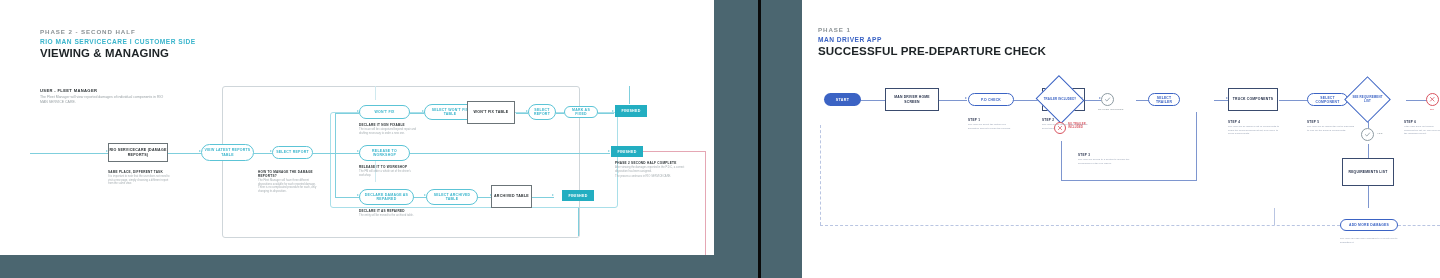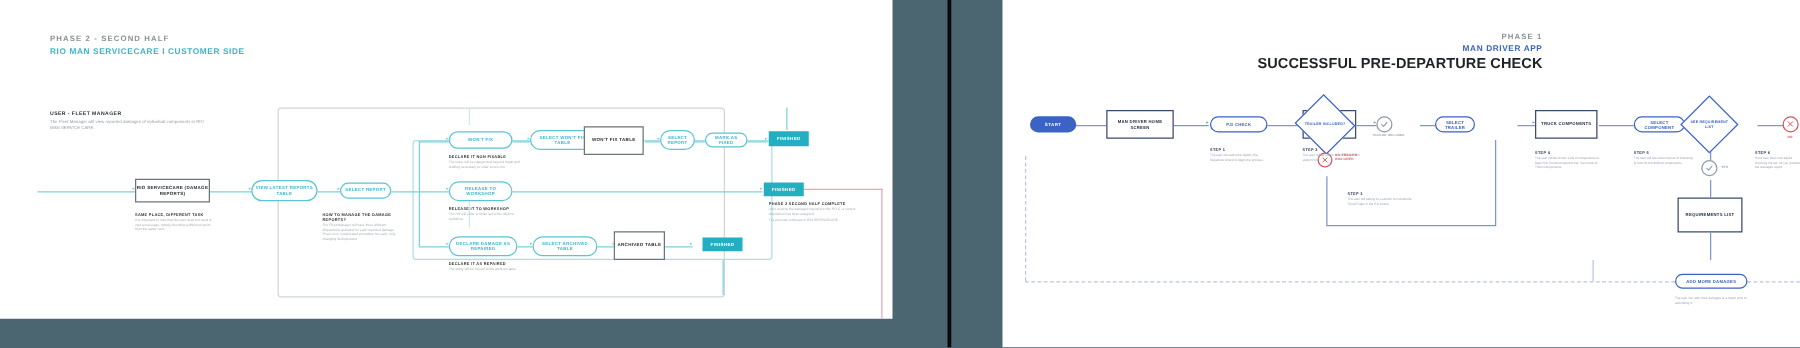--- a/index.html
+++ b/index.html
@@ -89,20 +89,21 @@
 </head>
 <body>
 
 <div class="stage">
 
   <div class="panel" id="panel-left">
 
     <div class="hdr" style="left:40px;top:28px;width:330px;">
       <div class="kicker">PHASE 2 - SECOND HALF</div>
       <div class="sub teal">RIO MAN SERVICECARE I CUSTOMER SIDE</div>
+      <div class="title">VIEWING &amp; MANAGING</div>
     </div>
 
     <div class="userblock">
       <div class="ub-t">USER - FLEET MANAGER</div>
       <div class="ub-b">The Fleet Manager will view reported damages of individual components in RIO MAN SERVICE CARE.</div>
     </div>
 
     <div class="grp" style="left:222px;top:86px;width:356px;height:150px;"></div>
     <div class="grp2" style="left:330px;top:112px;width:286px;height:94px;border-color:#a9dfe9;"></div>
 
@@ -242,21 +243,21 @@
       <div class="n-t">PHASE 2 SECOND HALF COMPLETE</div>
       <div class="n-b">After viewing the damages reported in the P.D.C, a correct disposition has been assigned.</div>
       <div class="n-b">The process continues in RIO SERVICECARE.</div>
     </div>
   </div>
 
   <div class="divider"></div>
 
   <div class="panel" id="panel-right">
 
-    <div class="hdr" style="left:32px;top:26px;width:400px;text-align:right;">
+    <div class="hdr" style="left:16px;top:26px;width:400px;">
       <div class="kicker">PHASE 1</div>
       <div class="sub blue">MAN DRIVER APP</div>
       <div class="title one">SUCCESSFUL PRE-DEPARTURE CHECK</div>
     </div>
 
     <div class="bl blh" style="left:58px;top:99.5px;width:25px;"></div>
     <div class="bl blh" style="left:137px;top:99.5px;width:28px;"></div>
     <div class="arwb r" style="position:absolute;left:163px;top:97px;"></div>
     <div class="bl blh" style="left:212px;top:99.5px;width:28px;"></div>
     <div class="arwb r" style="position:absolute;left:238px;top:97px;"></div>

